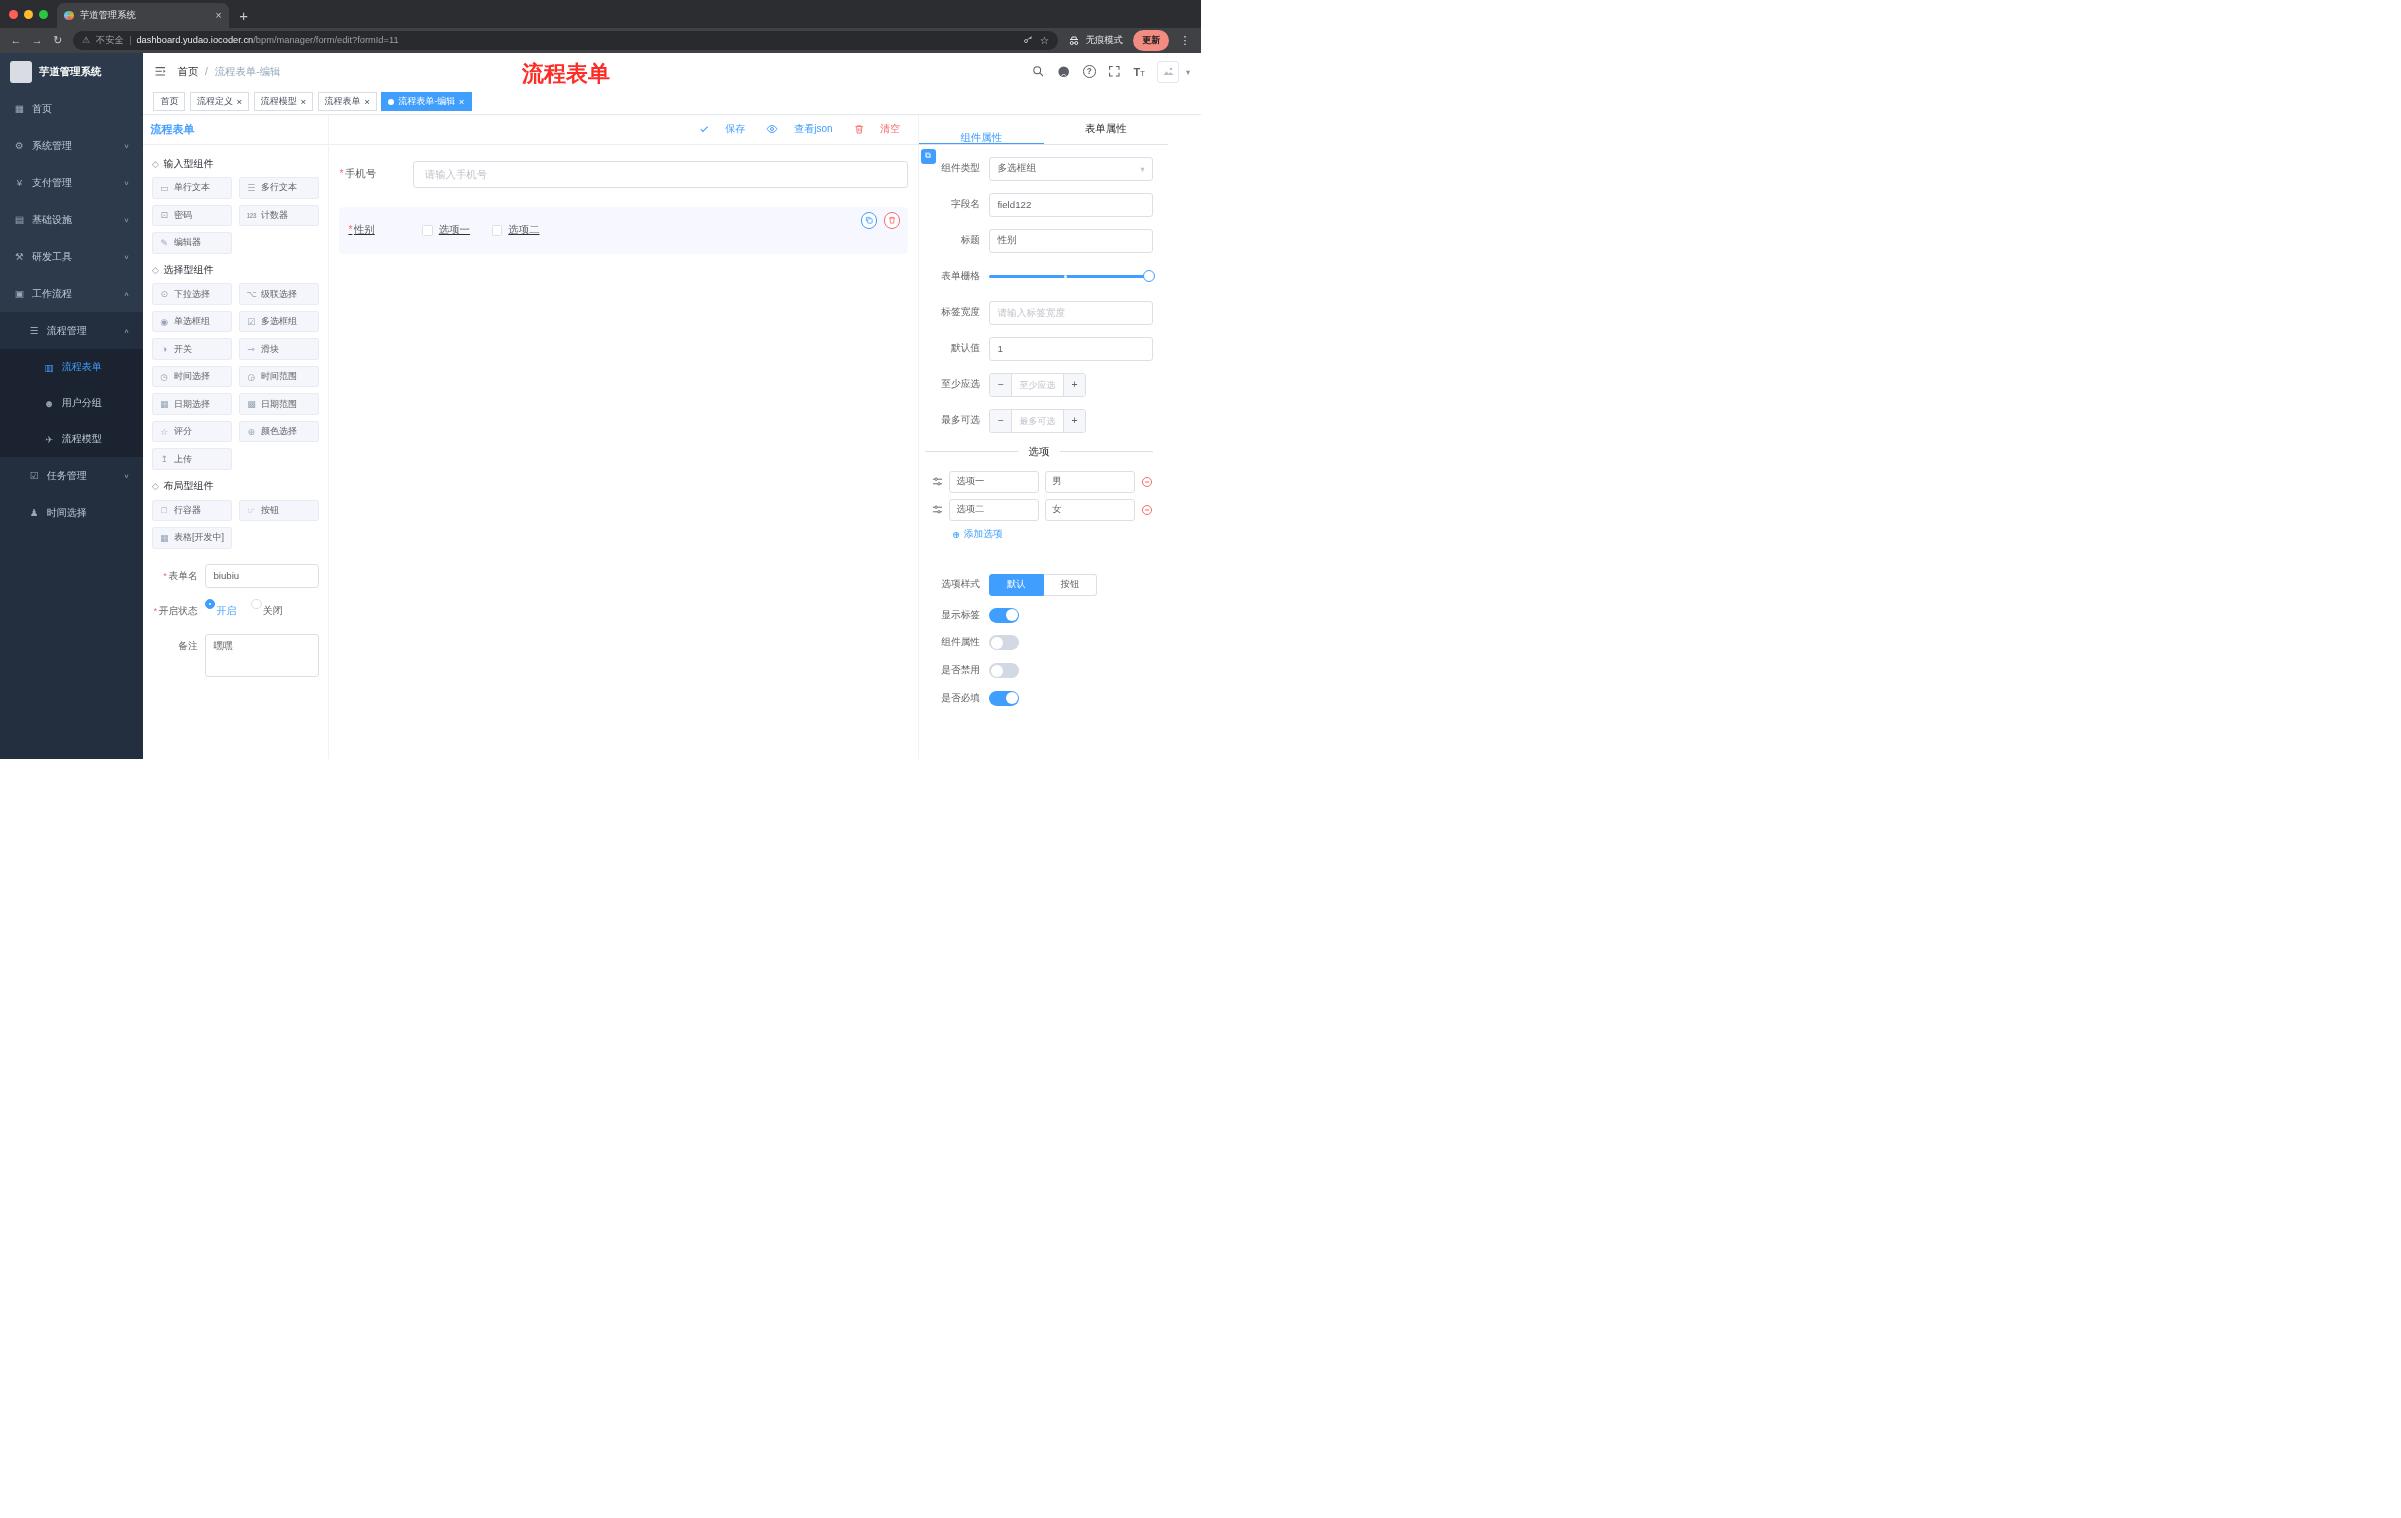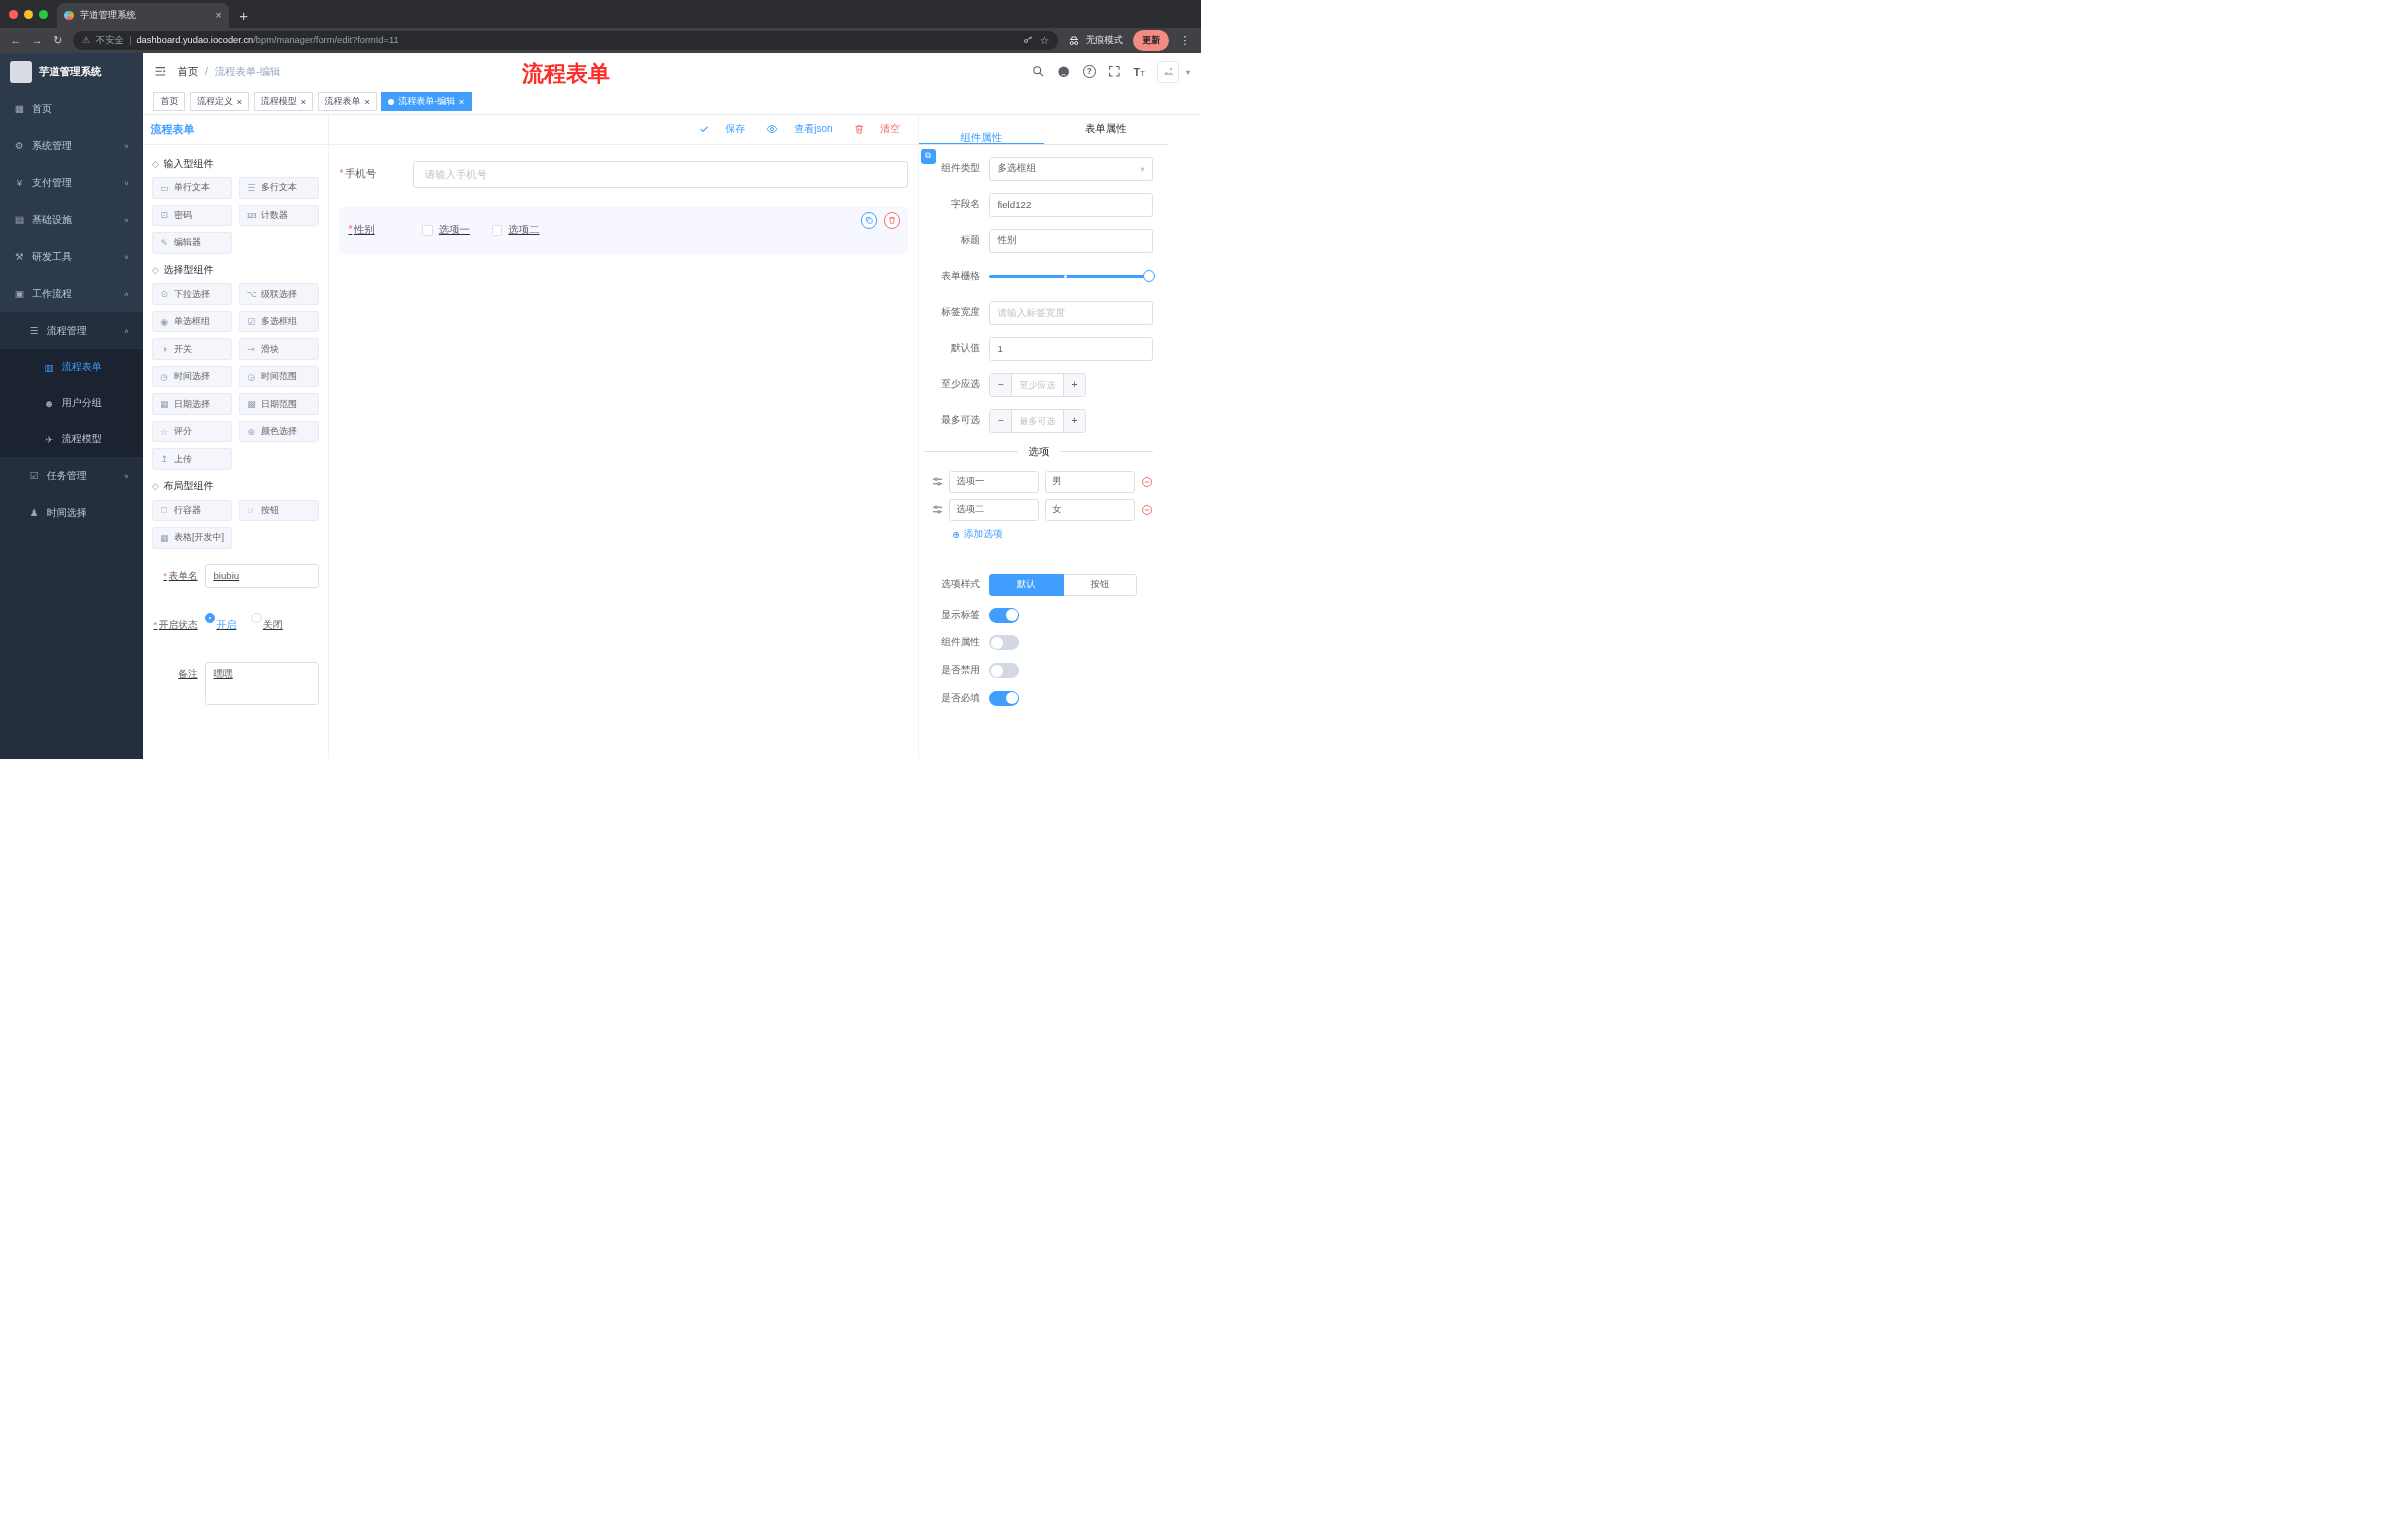--- a/index.html
+++ b/index.html
@@ -81,21 +81,21 @@
   .left-title { color:var(--accent,#409eff); font-weight:bold; font-size:11px; }
   .leftbody { flex:1; overflow:hidden; padding:3px 9px 7.4px; }
   .sec-hd { display:flex; align-items:center; gap:4.5px; margin:9px 0 6.7px; font-size:10px; color:#2b2f36; }
   .sec-hd .ic { color:#8a94a6; font-size:9px; }
   .grid2 { display:grid; grid-template-columns:1fr 1fr; gap:6px 7.4px; }
   .pitem { height:21.5px; display:flex; align-items:center; gap:4.5px; padding:0 6px; background:#f4f6fb; border:0.7px solid #e8ebf3; border-radius:2.2px; font-size:9px; color:#606266; cursor:move; }
   .pitem .ic { color:#98a2b3; font-size:9px; min-width:10.4px; text-align:center; flex:none; }
   .pitem .ic.num { font-size:6.3px; font-weight:bold; letter-spacing:-0.4px; }
 
   .fset { padding:15px 0 0; }
-  .frow { display:flex; margin-bottom:25px;text-decoration:underline; }
+  .frow { display:flex; margin-bottom:11px; }
   .flab { width:53px; flex:none; text-align:right; padding-right:7.4px; font-size:9.7px; color:#606266; line-height:24px; white-space:nowrap; }
   .req { color:#f56c6c; font-style:normal; margin-right:1.5px; }
   .inp { height:24px; border:0.7px solid #dcdfe6; border-radius:3px; padding:0 7.4px; font-size:9.7px; color:#606266; width:100%; background:#fff; }
   .inp::placeholder { color:#c0c4cc; }
   textarea.inp { height:43px; padding:4.5px 7.4px; resize:none; line-height:1.5; }
   .radios { display:flex; gap:15px; line-height:24px; font-size:10px; color:#606266; }
   .radio { display:flex; align-items:flex-start; gap:1px; cursor:pointer; }
   .rdot { width:10.4px; height:10.4px; border:0.7px solid #dcdfe6; border-radius:50%; background:#fff; position:relative; flex:none; }
   .radio.on .rdot { border-color:var(--accent,#409eff); background:var(--accent,#409eff); }
   .radio.on .rdot::after { content:""; position:absolute; inset:3px; border-radius:50%; background:#fff; }
@@ -145,21 +145,21 @@
   .stinput::placeholder { color:#c0c4cc; }
   .divider { display:flex; align-items:center; gap:10.4px; margin:3px 0 12px; color:#303133; font-size:10.4px; }
   .divider::before,.divider::after { content:""; flex:1; height:0.7px; background:#dcdfe6; }
   .orow { display:flex; align-items:center; gap:6px; margin-bottom:6px; padding-left:7.4px; }
   .orow .inp { height:22px; padding:0 6px; font-size:9.3px; }
   .drag { color:#606266; flex:none; cursor:grab; }
   .rm { color:var(--danger,#f56c6c); flex:none; cursor:pointer; }
   .addopt { color:var(--accent,#409eff); font-size:9.7px; margin:7.4px 0 0 27px; display:flex; gap:3.7px; align-items:center; cursor:pointer; }
   .gap-lg { margin-top:33px; }
   .seg { display:flex; }
-  .segbtn { height:22px; padding:0 27px; display:flex; align-items:center; border:0.7px solid #dcdfe6; background:#fff; color:#606266; font-size:9.3px; cursor:pointer; }
+  .segbtn { height:22px; padding:0 17px; display:flex; align-items:center; border:0.7px solid #dcdfe6; background:#fff; color:#606266; font-size:9.3px; cursor:pointer; }
   .segbtn.on { background:var(--accent,#409eff); border-color:var(--accent,#409eff); color:#fff; }
   .segbtn:first-child { border-radius:3px 0 0 3px; }
   .segbtn:last-child { border-radius:0 3px 3px 0; border-left:none; }
   .prow.sw { margin-bottom:12.6px; }
   .switch { width:30px; height:15px; border-radius:7.4px; background:#d3d9e3; position:relative; cursor:pointer; flex:none; }
   .switch.on { background:var(--accent,#409eff); }
   .switch::after { content:""; position:absolute; top:1.5px; left:1.5px; width:12px; height:12px; border-radius:50%; background:#fff; }
   .switch.on::after { left:auto; right:1.5px; }
 </style>
 </head>

